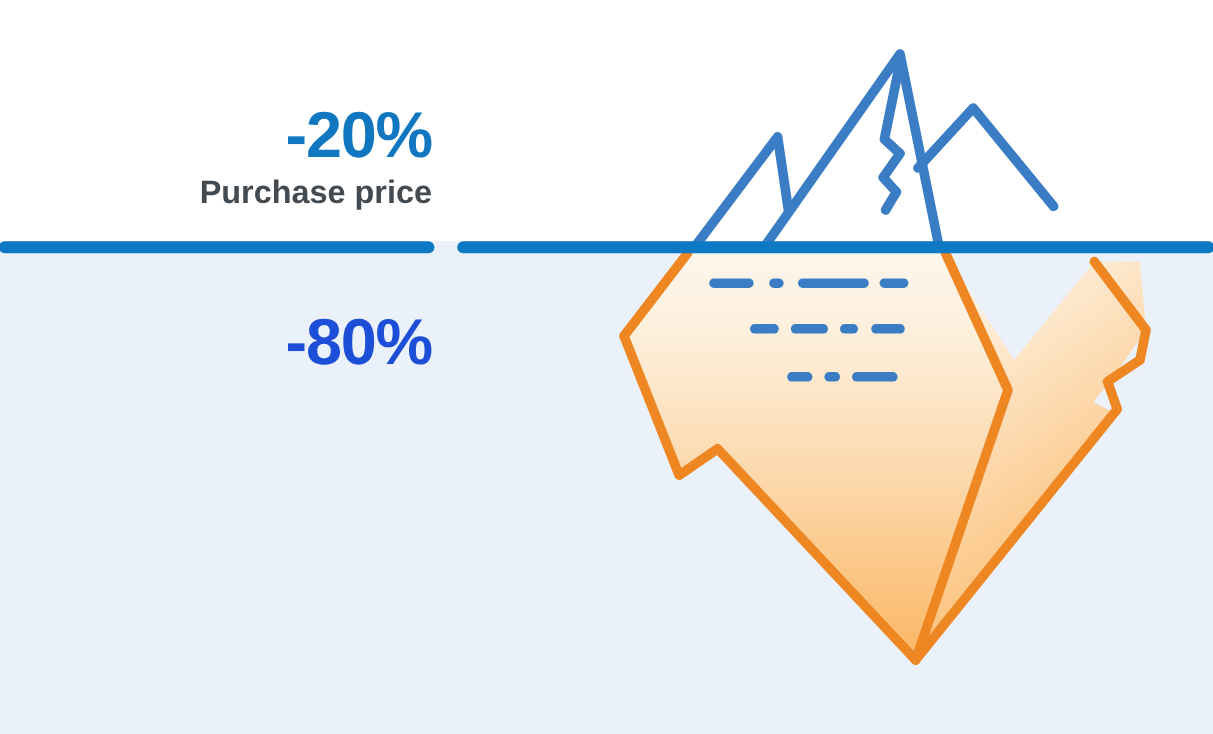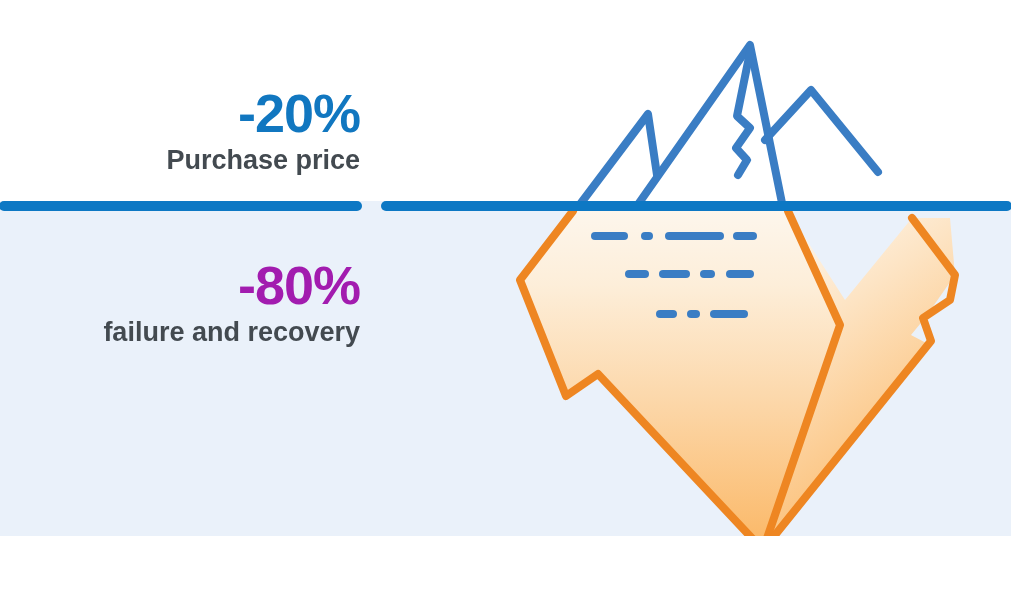--- a/index.html
+++ b/index.html
@@ -7,21 +7,21 @@
     margin: 0;
     padding: 0;
     background: #ffffff;
   }
   body {
     font-family: "Liberation Sans", sans-serif;
   }
   #infographic {
     position: relative;
     width: 1011px;
-    height: 536px;
+    height: 612px;
     overflow: hidden;
     background: #ffffff;
   }
   .sky-band {
     position: absolute;
     left: 0;
     top: 0;
     width: 1011px;
     height: 201px;
     background: #ffffff;
@@ -57,21 +57,21 @@
     font-size: 54px;
     font-weight: bold;
     line-height: 1.0;
     letter-spacing: -1px;
     margin: 0;
   }
   .pct-above {
     color: #1177c0;
   }
   .pct-below {
-    color: #a21caf;
+    color: #1d4ed8;
   }
   .caption {
     font-size: 27px;
     font-weight: bold;
     line-height: 1.22;
     color: #434a50;
     margin: 4px 0 0 0;
   }
   .caption-line {
     display: block;
@@ -148,17 +148,16 @@
   <div class="text-block block-above">
     <div class="pct pct-above">-20%</div>
     <div class="caption">
       <span class="caption-line">Purchase price</span>
     </div>
   </div>
 
   <div class="text-block block-below">
     <div class="pct pct-below">-80%</div>
     <div class="caption">
-      <span class="caption-line">failure and recovery</span>
     </div>
   </div>
 
 </div>
 
 </body></html>

